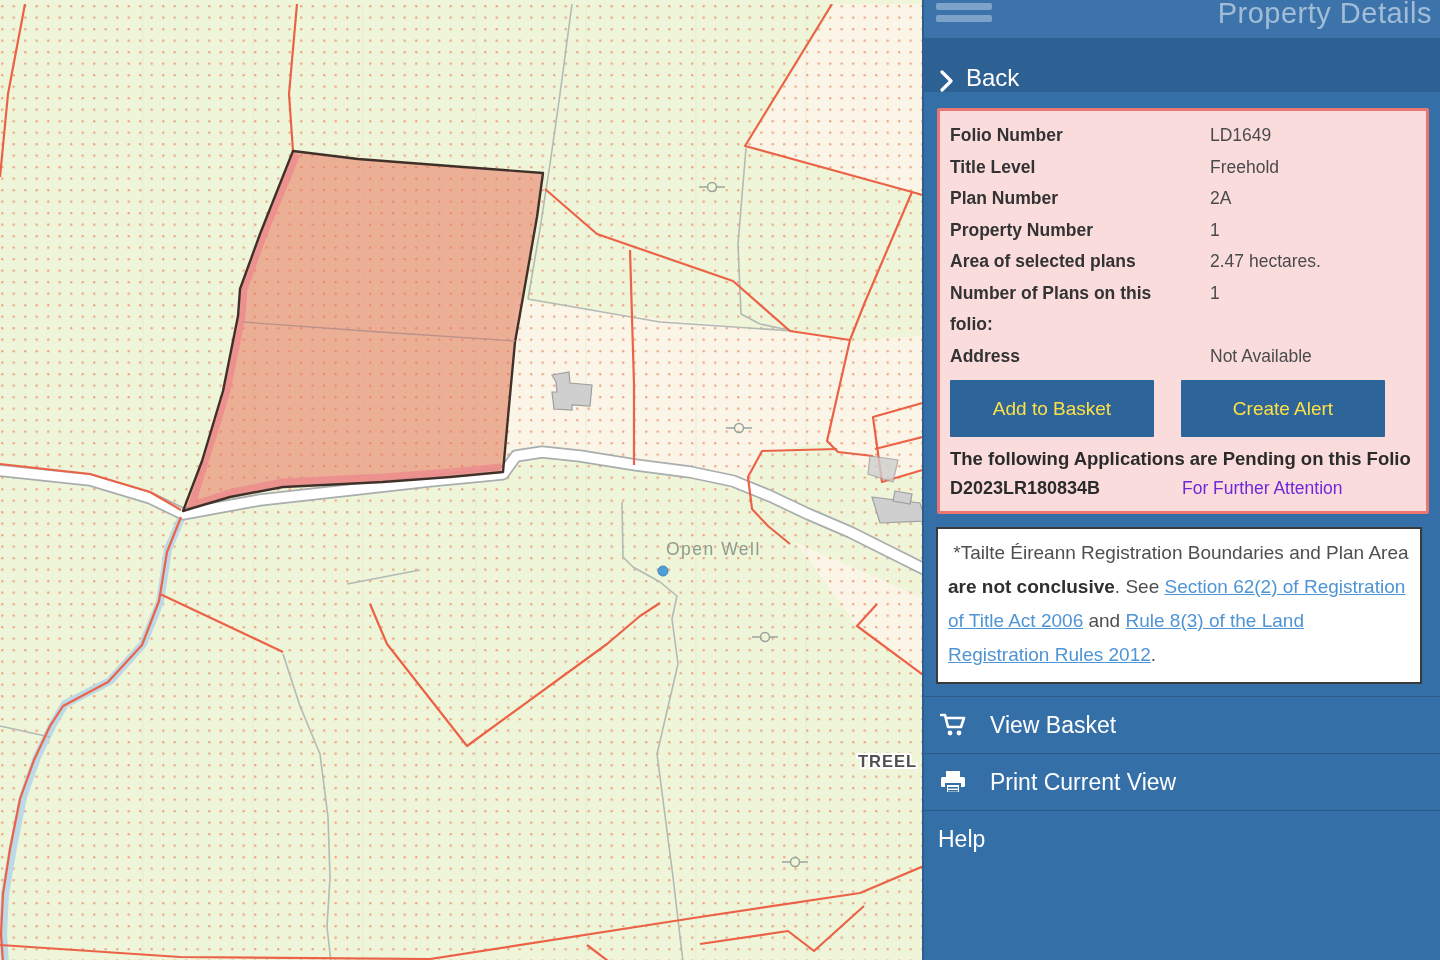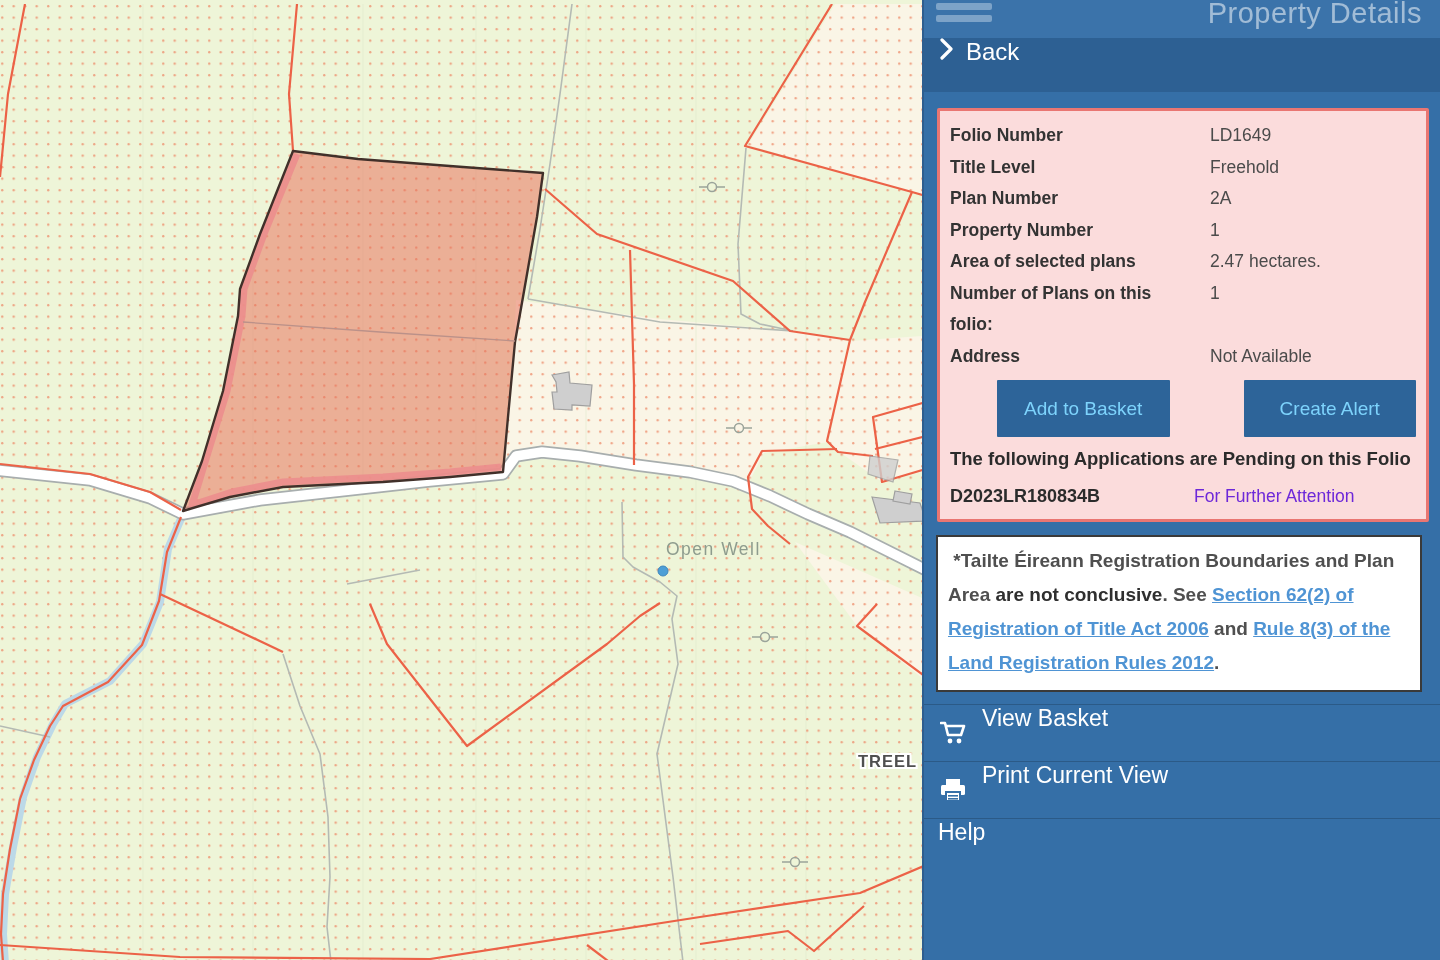--- a/index.html
+++ b/index.html
@@ -8,52 +8,52 @@
   .app { position:relative; width:1440px; height:960px; background:#eef5d8; }
 
   
   .map-wrap { position:absolute; left:0; top:4px; width:922px; height:960px; }
   .map-wrap svg { display:block; }
 
   
   .panel { position:absolute; right:0; top:0; width:518px; height:960px;
     background:#356fa7; border-left:2px solid #2e5e8f; display:flex; flex-direction:column; }
   .panel-header { height:38px; background:#3b73aa; display:flex; align-items:flex-start;
-    justify-content:space-between; padding:0 18px 0 12px; flex:0 0 auto; }
+    justify-content:space-between; padding:0 8px 0 12px; flex:0 0 auto; }
   .hamburger { width:56px; padding-top:3px; cursor:pointer; }
   .hamburger .bar { height:7px; background:#7da3c8; border-radius:2px; margin-bottom:5px; }
   .panel-title { font-size:29px; color:rgba(255,255,255,0.52); margin-top:-3px;
     letter-spacing:0.5px; white-space:nowrap; }
-  .back-row { height:54px; background:#2d6093; display:flex; align-items:flex-start;
+  .back-row { height:54px; background:#2d6093; display:flex; align-items:flex-end;
     padding-left:16px; color:#fff; cursor:pointer; flex:0 0 auto; }
   .back-row .chev { margin-right:13px; display:flex; align-items:center; }
   .back-label { font-size:24px; }
 
   .details-box { margin:16px 11px 0 13px; background:#fbdcdc; border:3px solid #e97672;
     border-radius:2px; padding:9px 10px 12px 10px; color:#3b3b3b; flex:0 0 auto; }
   .detail-row { display:grid; grid-template-columns:232px 1fr; align-items:start;gap:28px; }
   .detail-row .lbl { font-weight:bold; font-size:17.5px; line-height:31.5px; color:#333; }
   .detail-row .val { font-size:17.5px; line-height:31.5px; color:#4b4b4b; }
   .btn-row { display:flex; gap:27px; margin:8px 0 6px 0; }
-  .btn { width:204px; height:57px; background:#2d6499; color:#7dd3fc; border:none;
-    font-size:19px; font-family:inherit; cursor:pointer; border-radius:1px;margin-left:47px; }
+  .btn { width:204px; height:57px; background:#2d6499; color:#fde047; border:none;
+    font-size:19px; font-family:inherit; cursor:pointer; border-radius:1px; }
   .pending-head { font-weight:bold; font-size:18.5px; line-height:31px; color:#2b2b2b;
     margin-top:6px; }
-  .pending-row { display:grid; grid-template-columns:232px 1fr; margin-top:12px;gap:12px; }
+  .pending-row { display:grid; grid-template-columns:232px 1fr; margin-top:4px; }
   .pending-row .ref { font-weight:bold; font-size:18px; color:#2b2b2b; }
   .pending-row .status { font-size:17.5px; color:#6d28d9; }
 
   .disclaimer { margin:13px 18px 0 12px; background:#fff; border:2px solid #3a3a3a;
-    padding:7px 10px 10px 10px; font-size:19px; line-height:34px; color:#4f4f4f; flex:0 0 auto;font-weight:bold; }
+    padding:7px 10px 10px 10px; font-size:19px; line-height:34px; color:#4f4f4f; flex:0 0 auto; }
   .disclaimer b { color:#2f2f2f; }
   .disclaimer a { color:#4f94d4; text-decoration:underline; cursor:pointer; }
 
   .menu { margin-top:12px; border-top:1px solid #2b5a87; flex:0 0 auto; }
-  .menu-row { height:57px; display:flex; padding-left:16px;
-    color:#fff; border-bottom:1px solid #2b5a87; cursor:pointer; }
+  .menu-row { height:57px; display:flex; align-items:center; padding-left:16px;
+    color:#fff; border-bottom:1px solid #2b5a87; cursor:pointer;gap:8px; }
   .menu-row.last { border-bottom:none; }
   .menu-row .mi { width:30px; margin-right:12px; display:flex; align-items:center; }
   .menu-label { font-size:23px; }
   .help-row { padding-left:14px; }
 </style>
 </head>
 <body>
 
 <div class="app">
 

